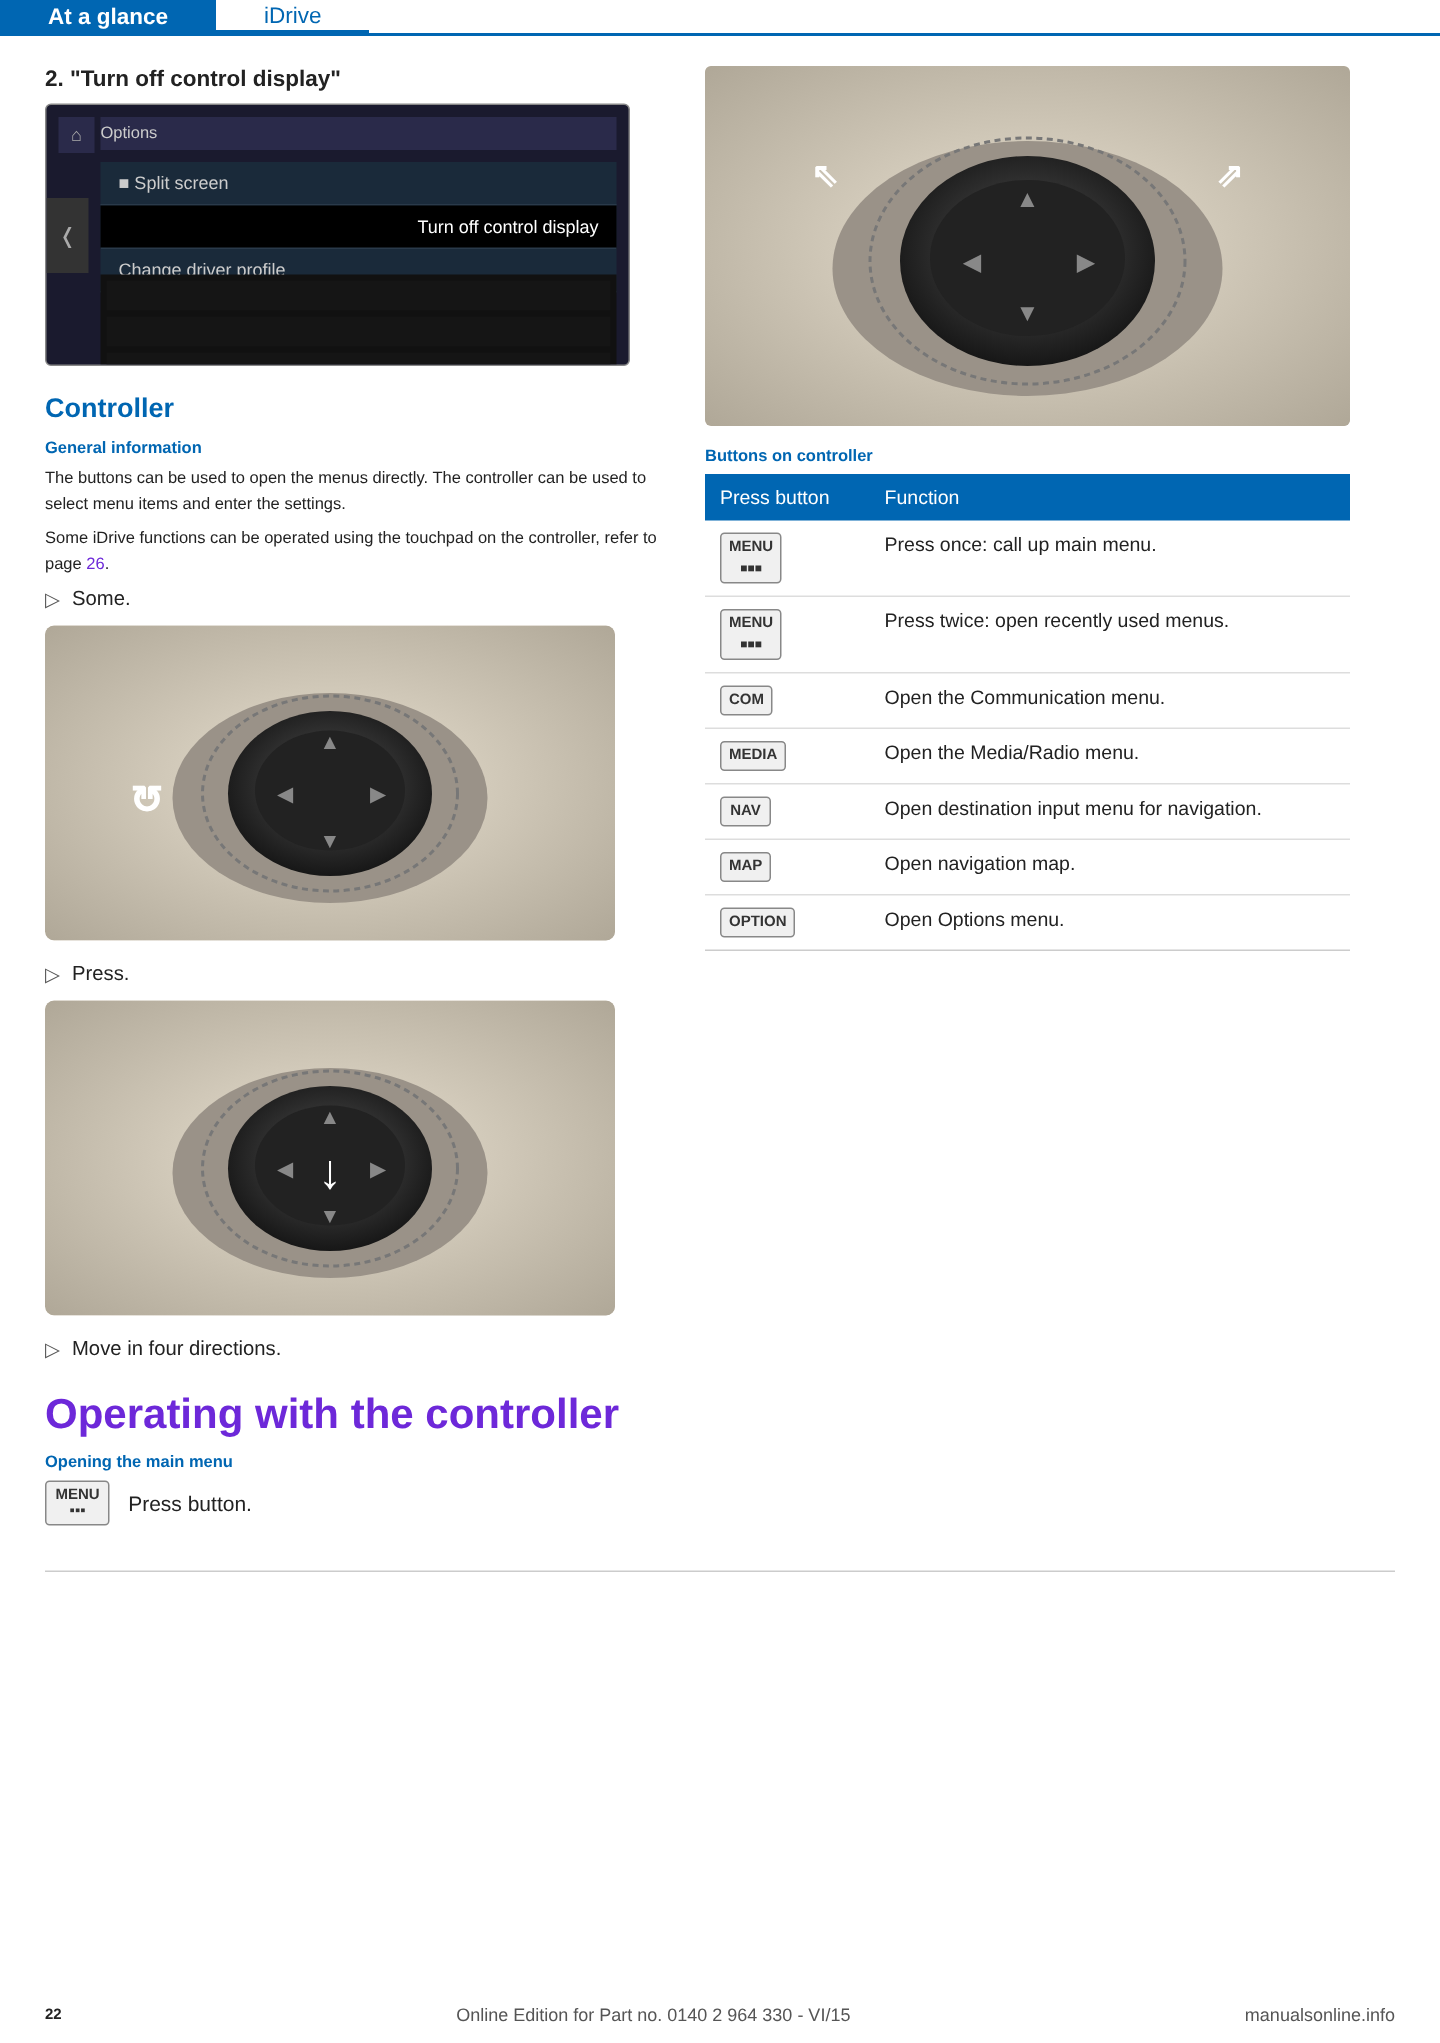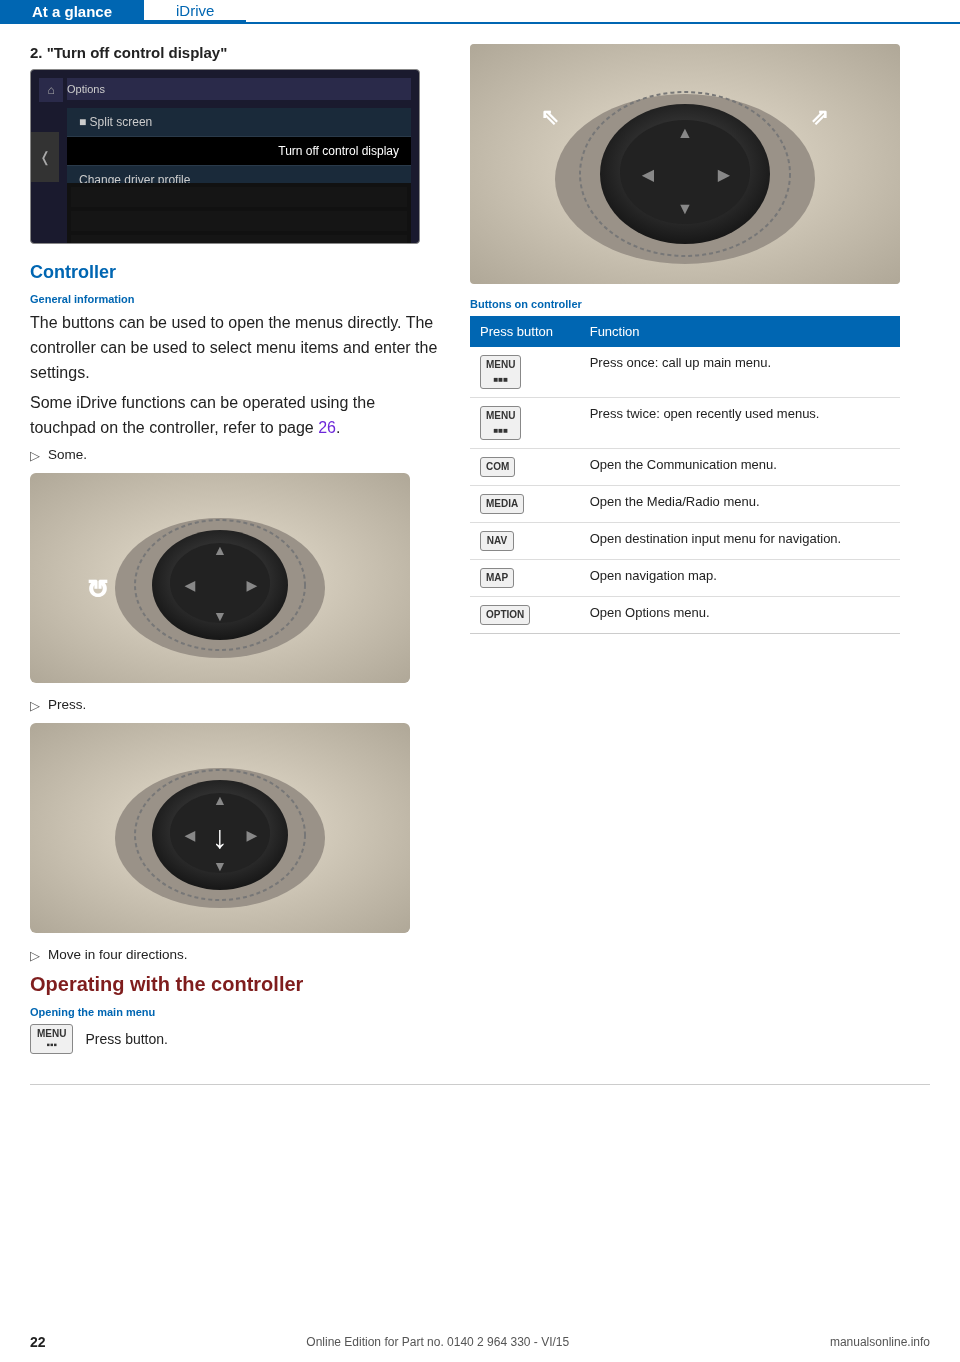--- a/index.html
+++ b/index.html
@@ -135,21 +135,21 @@
       margin-top: 16px;
     }
     .subsection-title {
       color: #0066b2;
       font-size: 11px;
       font-weight: bold;
       margin-bottom: 6px;
       margin-top: 10px;
     }
     .body-text {
-      font-size: 16px;
+      font-size: 11px;
       line-height: 1.55;
       margin-bottom: 6px;
       color: #222;
     }
     .link-text {
       color: #6d28d9;
       text-decoration: none;
     }
 
     
@@ -229,24 +229,24 @@
       min-width: 34px;
       text-align: center;
       line-height: 1.4;
     }
 
     
     .bottom-section {
       padding: 0 30px;
     }
     .big-section-title {
-      color: #7f1d1d;
-      font-size: 20px;
-      font-weight: bold;
-      margin-top: 4px;
+      color: #6d28d9;
+      font-size: 28px;
+      font-weight: bold;
+      margin-top: 14px;
       margin-bottom: 10px;
     }
     .opening-menu-row {
       display: flex;
       align-items: center;
       margin-top: 6px;
     }
     .opening-menu-btn {
       display: inline-block;
       border: 1px solid #888;
@@ -273,21 +273,21 @@
       padding: 0 30px;
       font-size: 12px;
       color: #555;
     }
     .footer-line {
       border-top: 1px solid #ccc;
       margin: 0 30px;
     }
 
     .page-num {
-      font-size: 14px;
+      font-size: 10px;
       font-weight: bold;
       color: #222;
     }
   </style>
 </head>
 <body>
 
 <div class="header">
   <div class="header-tab-active">
     <span>At a glance</span>

